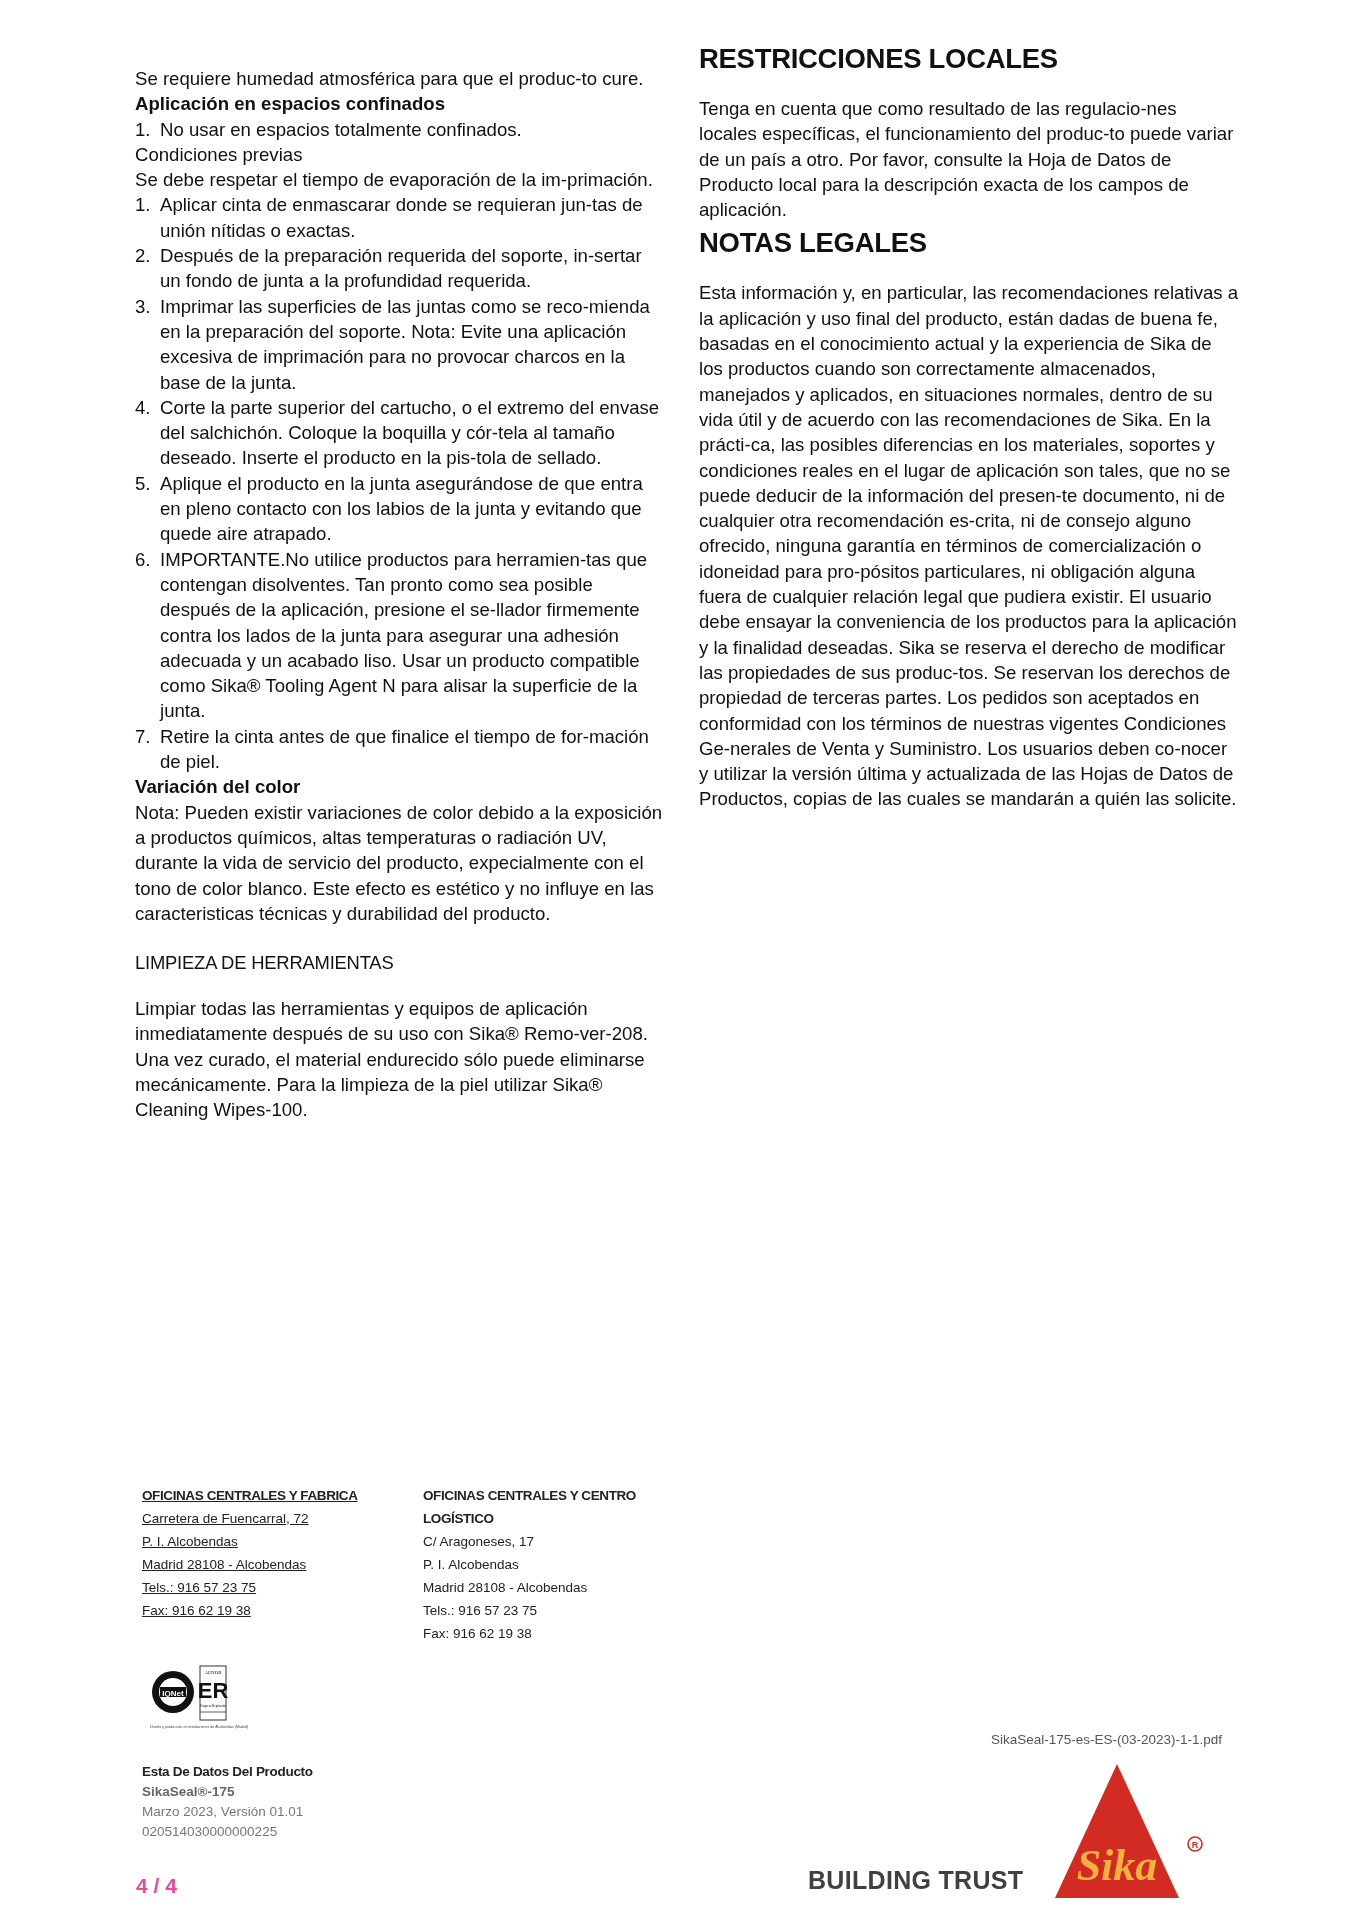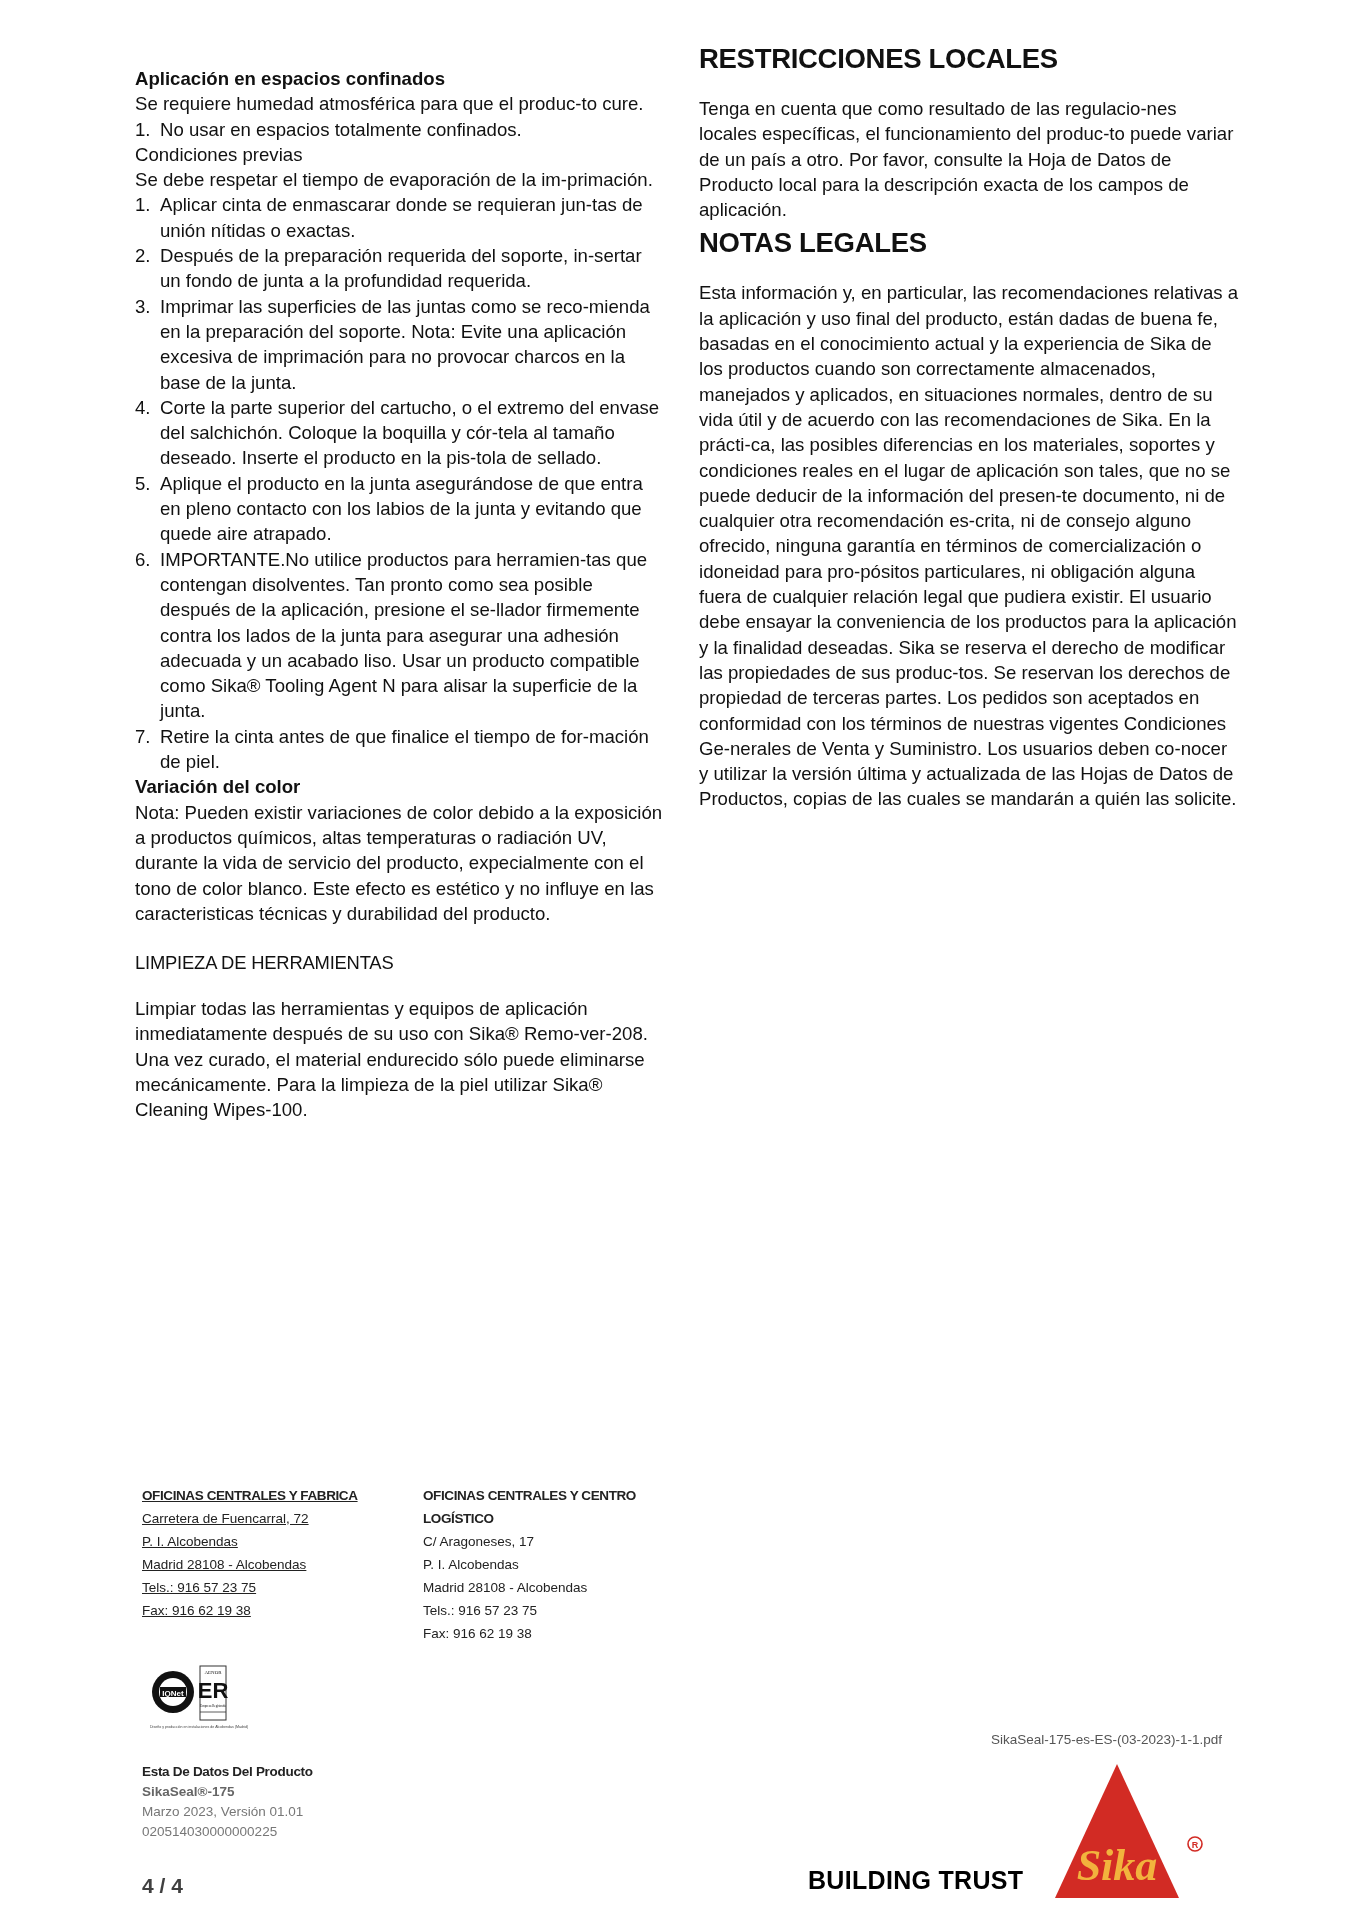--- a/index.html
+++ b/index.html
@@ -20,32 +20,32 @@
 
   .footer-addr { position: absolute; top: 1484px; font-size: 13.5px; line-height: 23px; color: #222; }
   .footer-addr .h { font-weight: bold; letter-spacing: -0.4px; }
   .addr1 { left: 142px; width: 230px; text-decoration: underline; }
   .addr2 { left: 423px; width: 230px; }
 
   .cert { position: absolute; left: 148px; top: 1662px; width: 120px; height: 80px; }
   .meta { position: absolute; left: 142px; top: 1762px; font-size: 13.5px; line-height: 20px; color: #777; }
   .meta .t1 { font-weight: bold; color: #222; letter-spacing: -0.3px; }
   .meta .t2 { font-weight: bold; color: #666; }
-  .pageno { position: absolute; left: 142px; top: 1874px; font-size: 21px; font-weight: bold; color: #404040; }
+  .pageno { position: absolute; left: 136px; top: 1874px; font-size: 21px; font-weight: bold; color: #ec4899; }
 
   .filename { position: absolute; right: 138px; top: 1732px; font-size: 13.5px; color: #555; }
-  .building-trust { position: absolute; left: 808px; top: 1866px; font-size: 25px; font-weight: bold; color: #000000; letter-spacing: 0.3px; }
+  .building-trust { position: absolute; left: 808px; top: 1866px; font-size: 25px; font-weight: bold; color: #404040; letter-spacing: 0.3px; }
   .logo { position: absolute; left: 1055px; top: 1762px; width: 160px; height: 140px; }
 </style>
 </head>
 <body>
 
 <div class="col-left">
+  <p class="p">Se requiere humedad atmosférica para que el produc-to cure.</p>
   <p class="p bold">Aplicación en espacios confinados</p>
-  <p class="p">Se requiere humedad atmosférica para que el produc-to cure.</p>
   <ol class="steps">
     <li><span class="num">1.</span><span>No usar en espacios totalmente confinados.</span></li>
   </ol>
   <p class="p">Condiciones previas</p>
   <p class="p">Se debe respetar el tiempo de evaporación de la im-primación.</p>
   <ol class="steps">
     <li><span class="num">1.</span><span>Aplicar cinta de enmascarar donde se requieran jun-tas de unión nítidas o exactas.</span></li>
     <li><span class="num">2.</span><span>Después de la preparación requerida del soporte, in-sertar un fondo de junta a la profundidad requerida.</span></li>
     <li><span class="num">3.</span><span>Imprimar las superficies de las juntas como se reco-mienda en la preparación del soporte. Nota: Evite una aplicación excesiva de imprimación para no provocar charcos en la base de la junta.</span></li>
     <li><span class="num">4.</span><span>Corte la parte superior del cartucho, o el extremo del envase del salchichón. Coloque la boquilla y cór-tela al tamaño deseado. Inserte el producto en la pis-tola de sellado.</span></li>

